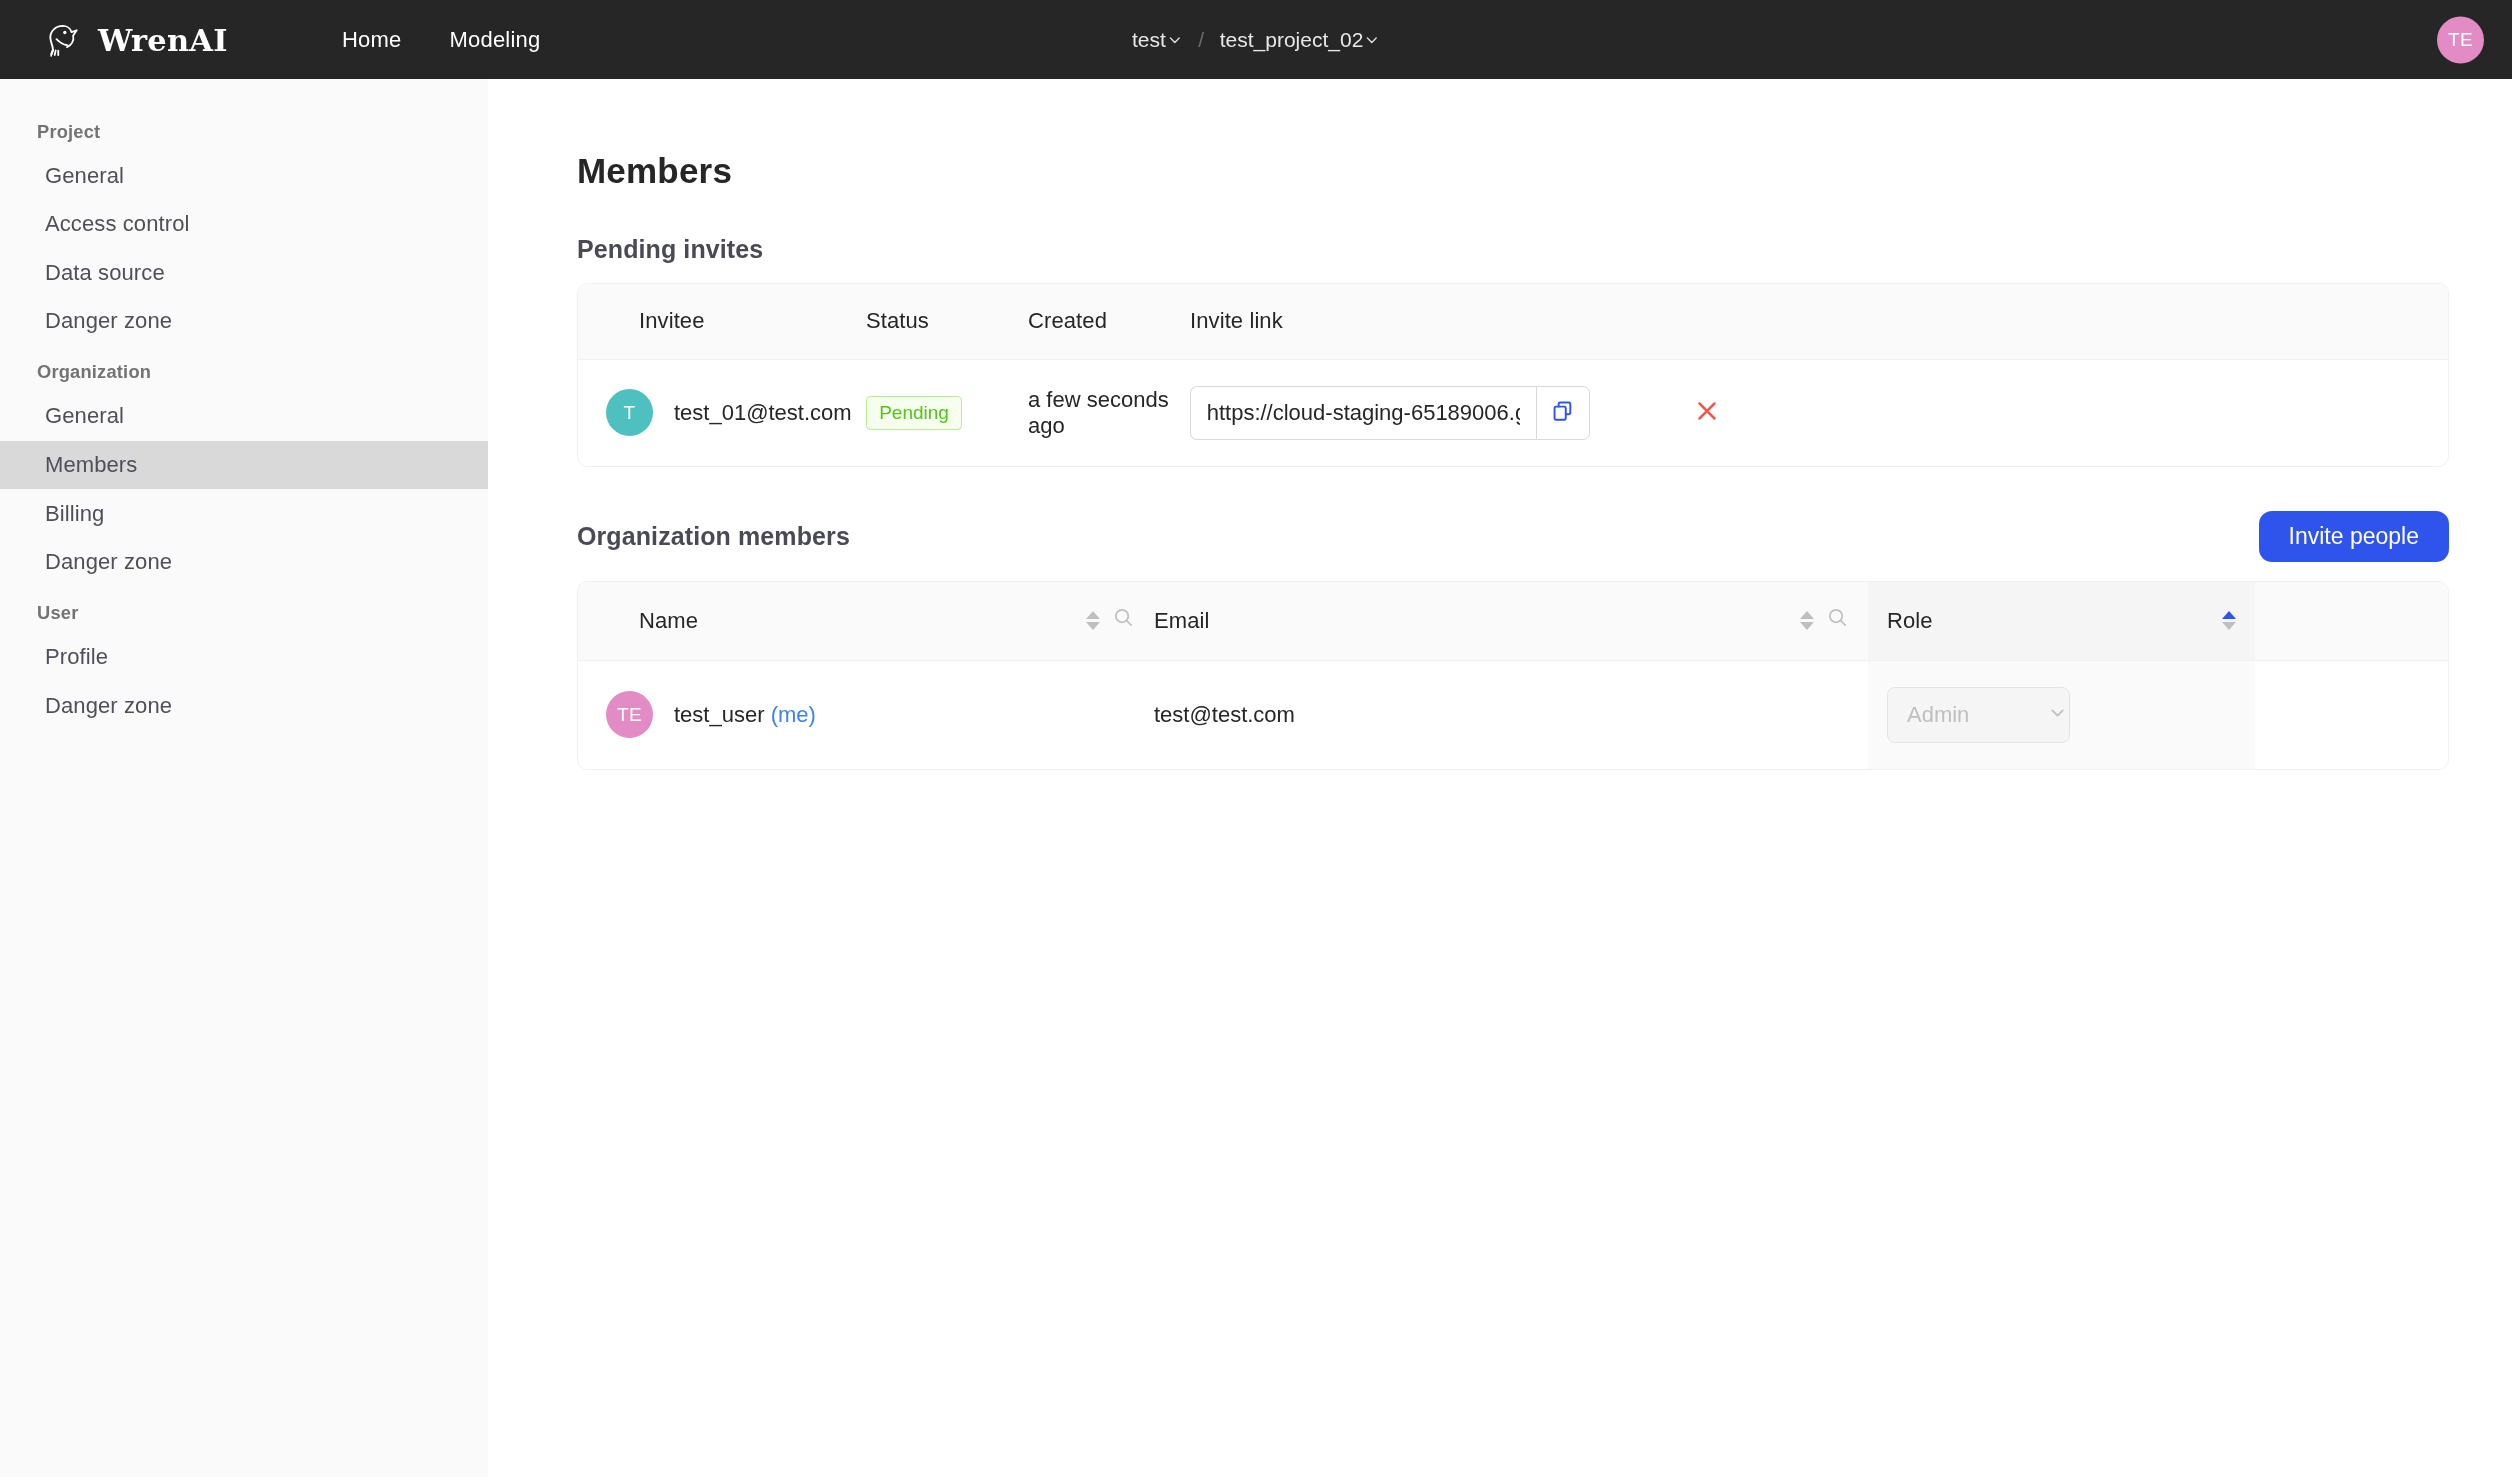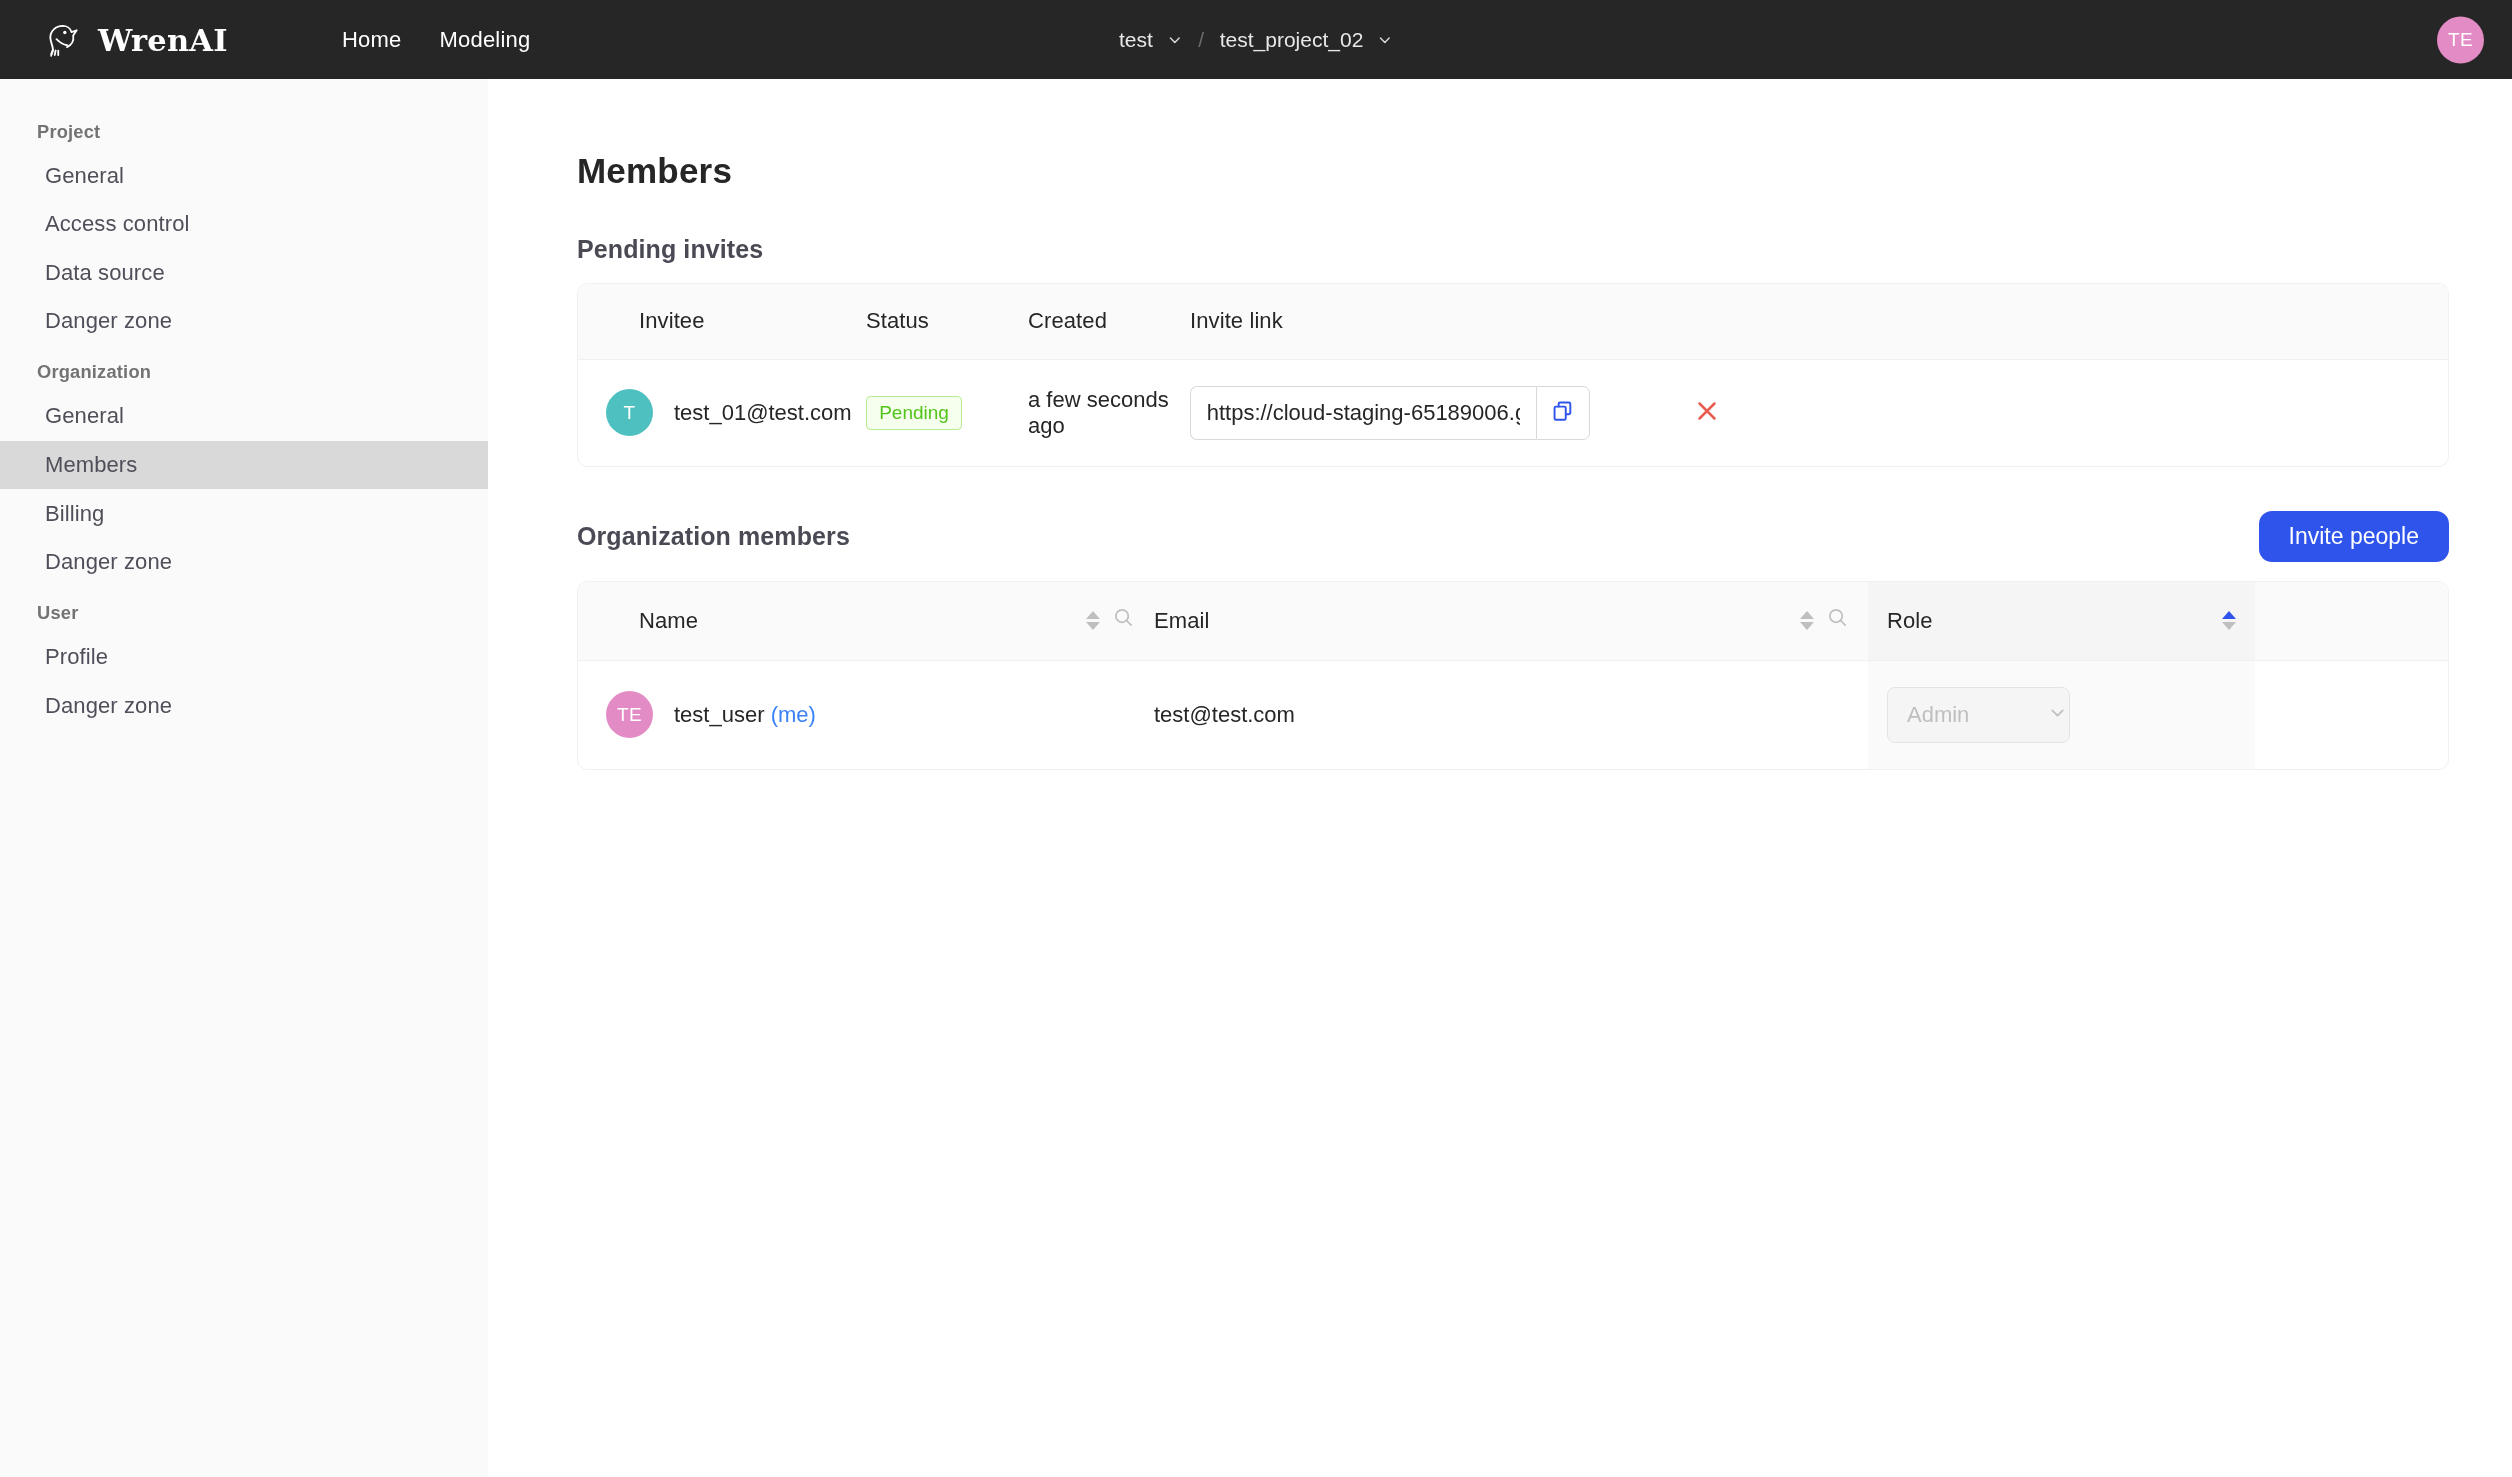--- a/index.html
+++ b/index.html
@@ -18,30 +18,30 @@
     display: flex; align-items: center;
     position: relative;
     color: #ffffff;
   }
   .brand { display: flex; align-items: center; gap: 16px; padding-left: 38px; width: 288px; }
   .brand-logo { width: 44px; height: 44px; display: block; }
   .brand-name {
     font-family: "DejaVu Serif", serif;
     font-size: 30.5px; font-weight: 700; letter-spacing: 0.2px; color: #fff;
   }
-  .mainnav { display: flex; align-items: center; gap: 38px; margin-left: 54px; }
+  .mainnav { display: flex; align-items: center; gap: 48px; margin-left: 54px; }
   .mainnav a {
     font-size: 22px; color: #ffffff; text-decoration: none; letter-spacing: 0.2px;
   }
   .breadcrumb {
     position: absolute; left: 50%; transform: translateX(-50%);
     display: flex; align-items: center; gap: 14px;
     font-size: 21px; color: #e8e8e8;
   }
-  .bc-item { display: flex; align-items: center; gap: 14px; cursor: pointer; }
+  .bc-item { display: flex; align-items: center; gap: 1px; cursor: pointer; }
   .bc-sep { color: #6b6b6b; font-size: 21px; padding: 0 1.7px; }
   .chev { display: inline-block; width: 15.7px; height: 15.7px; }
   .chev svg { display: block; }
   .avatar-top {
     position: absolute; right: 28px; top: 50%; transform: translateY(-50%);
     width: 47px; height: 47px; border-radius: 50%;
     background: #e28bc4;
     display: flex; align-items: center; justify-content: center;
     color: #ffffff; font-size: 19px; letter-spacing: 0.4px;
   }

